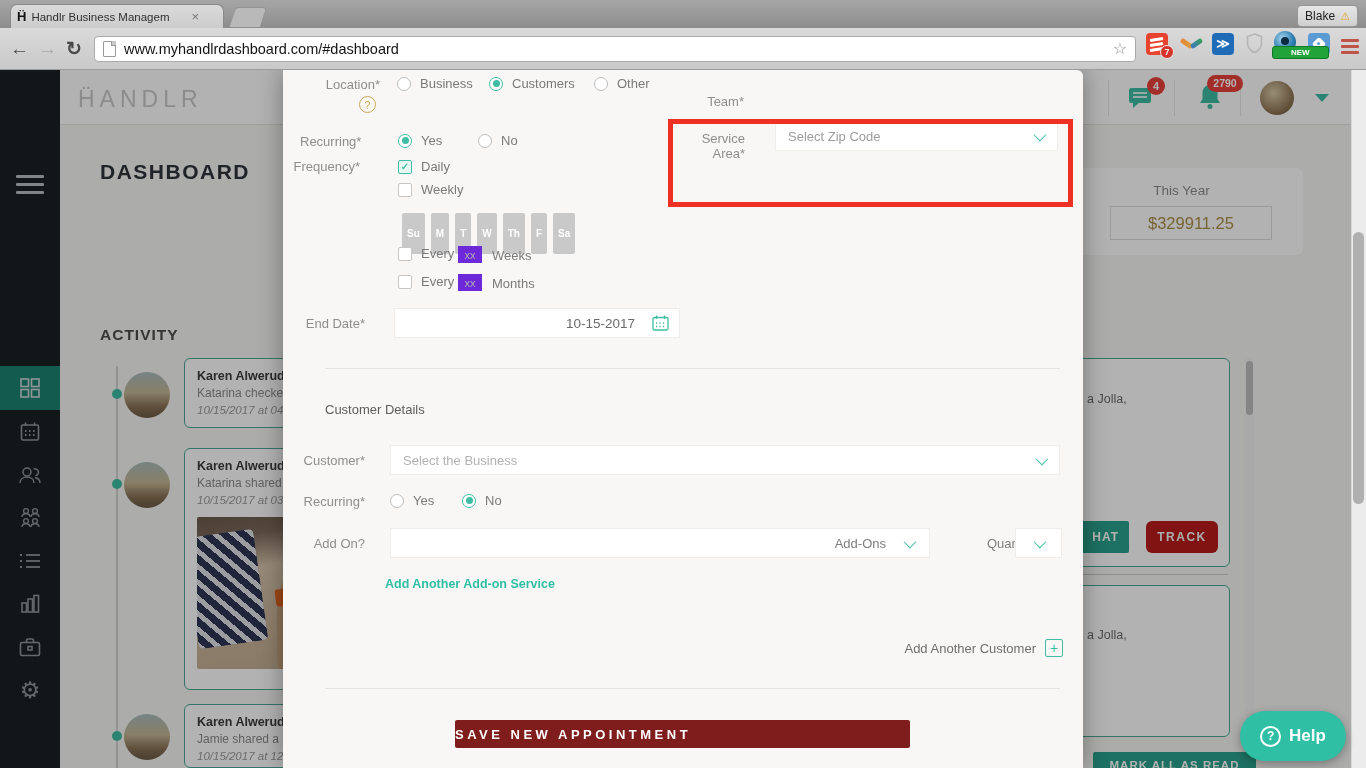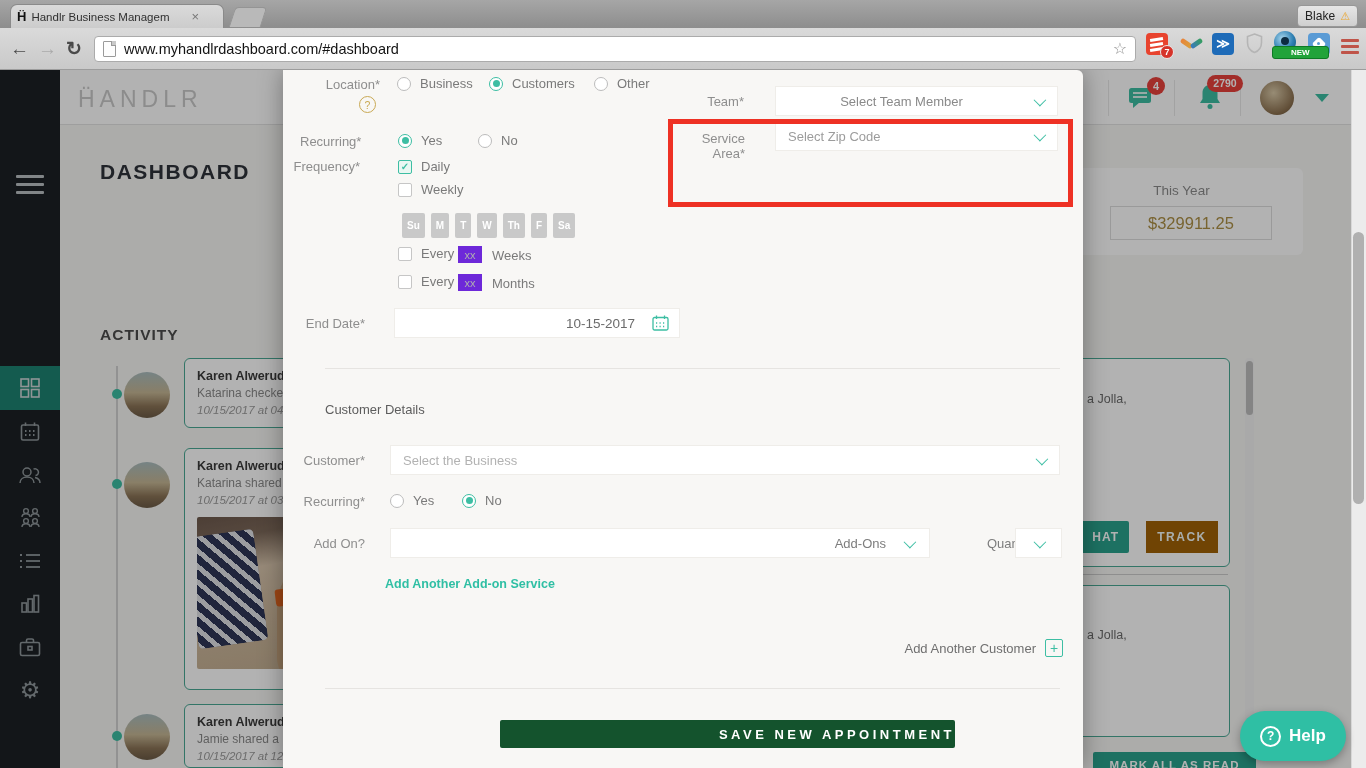--- a/index.html
+++ b/index.html
@@ -44,21 +44,21 @@
   .avatar-activity{width:46px;height:46px;border-radius:50%;background:linear-gradient(180deg,#a9bcbe 0%,#c5b694 45%,#8a7356 75%,#6b5a45 100%);z-index:2;}
   .act-card{left:184px;width:400px;background:#fff;border:1px solid #49a894;border-radius:6px;box-sizing:border-box;padding:9px 12px;z-index:1;}
   .act-name{font-size:12.5px;font-weight:bold;color:#3c3c3c;line-height:17px;}
   .act-text{font-size:12px;color:#8a8a8a;line-height:17px;}
   .act-time{font-size:11.5px;color:#9b9b9b;font-style:italic;line-height:17px;}
 
   
   .rcard{background:#fff;border:1px solid #49a894;border-radius:6px;z-index:1;}
   .rcard-text{position:absolute;font-size:12.5px;color:#6b6b6b;}
   .btn-chat{position:absolute;background:#2aa38d;color:#fff;font-size:12px;font-weight:bold;letter-spacing:1px;display:flex;align-items:center;justify-content:flex-end;padding-right:10px;box-sizing:border-box;border-radius:2px;}
-  .btn-track{position:absolute;background:#a16207;color:#f2faf8;font-size:12px;font-weight:bold;letter-spacing:1.5px;display:flex;align-items:center;justify-content:center;border-radius:0;}
+  .btn-track{position:absolute;background:#b91c1c;color:#f2faf8;font-size:12px;font-weight:bold;letter-spacing:1.5px;display:flex;align-items:center;justify-content:center;border-radius:6px;}
   .btn-markall{left:1093px;top:752px;width:163px;height:26px;background:#2aa38d;color:#fff;font-size:11.5px;font-weight:bold;letter-spacing:1px;display:flex;align-items:center;justify-content:center;z-index:1;border-radius:2px;}
 
   
   .dog-photo{position:relative;width:212px;height:152px;margin-top:8px;overflow:hidden;border-radius:2px;background:linear-gradient(170deg,#6e5a4e 0%,#7d695a 14%,#d8c5ad 32%,#cdb89c 60%,#c0ab8f 100%);}
   .dog-photo>div{position:absolute;}
 
   
   .dim{left:0;top:70px;width:1366px;height:698px;background:rgba(0,0,0,0.30);z-index:40;}
 
   
@@ -67,25 +67,25 @@
   .opt{position:absolute;display:flex;align-items:center;gap:9px;font-size:13px;color:#7a7a7a;}
   .radio{display:inline-block;width:14px;height:14px;border:1.5px solid #bcbcbc;border-radius:50%;background:#fff;box-sizing:border-box;position:relative;flex:none;}
   .radio.on{border-color:#3dbea3;}
   .radio.on::after{content:"";position:absolute;inset:2.5px;border-radius:50%;background:#3dbea3;}
   .cb{width:14px;height:14px;border:1.5px solid #c6c6c6;background:#fff;box-sizing:border-box;border-radius:2px;display:inline-flex;align-items:center;justify-content:center;font-size:10px;font-weight:bold;color:#3dbea3;flex:none;}
   .cb.on{border-color:#3dbea3;background:#e9f7f2;}
   .fld{position:absolute;background:#fff;border:1px solid #efede9;box-sizing:border-box;display:flex;align-items:center;}
   .chev{width:8px;height:8px;border-right:1.6px solid #3dbea3;border-bottom:1.6px solid #3dbea3;transform:rotate(45deg) translateY(-2px);flex:none;}
   .ph{color:#b2b2b2;font-size:13px;}
   .qcircle{position:absolute;width:17px;height:17px;border:1.5px solid #c9a954;border-radius:50%;color:#c9a954;font-size:10.5px;display:flex;align-items:center;justify-content:center;box-sizing:border-box;}
-  .daychip{background:#c9c9c9;color:#fff;font-size:10px;font-weight:bold;padding:7px 5px;border-radius:2px;}
+  .daychip{background:#c9c9c9;color:#fff;font-size:10px;font-weight:bold;padding:15px 5px;border-radius:2px;}
   .xxbox{position:absolute;width:24px;height:17px;background:#6d28d9;color:#b0b0b0;font-size:11px;display:flex;align-items:center;justify-content:center;}
   .divider{position:absolute;height:1px;background:#e6e4e1;}
   .teal-link{position:absolute;color:#2fbfa4;font-size:12.5px;font-weight:bold;}
-  .save-btn{position:absolute;left:172px;top:650px;width:455px;height:28px;background:#14532d;color:#fff;font-size:13px;font-weight:bold;letter-spacing:3.5px;display:flex;align-items:center;justify-content:flex-end;border-radius:2px;margin-left:45px;}
+  .save-btn{position:absolute;left:172px;top:650px;width:455px;height:28px;background:#7f1d1d;color:#fff;font-size:13px;font-weight:bold;letter-spacing:3.5px;display:flex;align-items:center;justify-content:flex-start;border-radius:2px;}
   .plusbox{width:18px;height:18px;border:1.5px solid #3dbea3;color:#3dbea3;font-size:14px;display:flex;align-items:center;justify-content:center;box-sizing:border-box;border-radius:2px;}
 
   .red-annotation{left:668px;top:119px;width:405px;height:88px;border:5px solid #ee3124;z-index:65;box-sizing:border-box;}
 
   
   .inner-scroll-track{left:1245px;top:358px;width:9px;height:384px;background:#f2f2f2;border-radius:4px;z-index:1;}
   .inner-scroll-thumb{left:1246px;top:361px;width:7px;height:54px;background:#bdbdbd;border-radius:4px;z-index:2;}
   .page-scroll-track{left:1351px;top:70px;width:15px;height:698px;background:#ececec;border-left:1px solid #d8d8d8;z-index:70;box-sizing:border-box;}
   .page-scroll-thumb{left:1353px;top:232px;width:11px;height:272px;background:#b0b0b0;border-radius:6px;z-index:71;}
 
@@ -299,24 +299,20 @@
     <div class="opt" style="left:206px;top:6px;">
       <span class="radio on"></span>
       <span>Customers</span>
     </div>
     <div class="opt" style="left:311px;top:6px;">
       <span class="radio"></span>
       <span>Other</span>
     </div>
 
     <div class="lblR" style="left:400px;top:24px;width:61px;">Team*</div>
-    <div class="fld" style="left:492px;top:16px;width:283px;height:30px;justify-content:center;">
-      <span style="font-size:13px;color:#8a8a8a;margin-right:30px;">Select Team Member</span>
-      <span class="chev" style="position:absolute;right:14px;"></span>
-    </div>
 
     <div class="lblR" style="left:17px;top:64px;width:60px;">Recurring*</div>
     <div class="opt" style="left:115px;top:63px;">
       <span class="radio on"></span>
       <span>Yes</span>
     </div>
     <div class="opt" style="left:195px;top:63px;">
       <span class="radio"></span>
       <span>No</span>
     </div>

